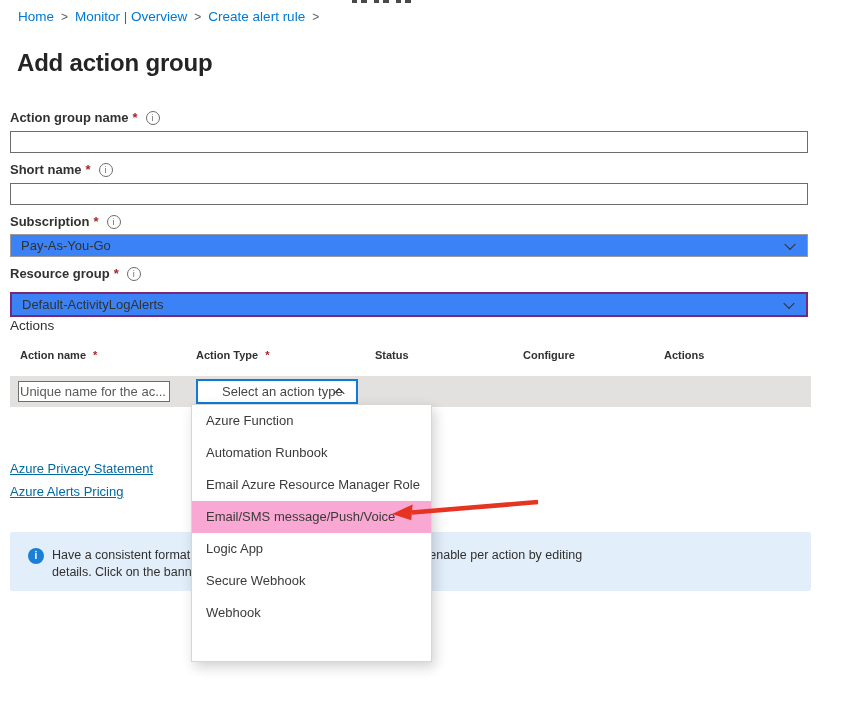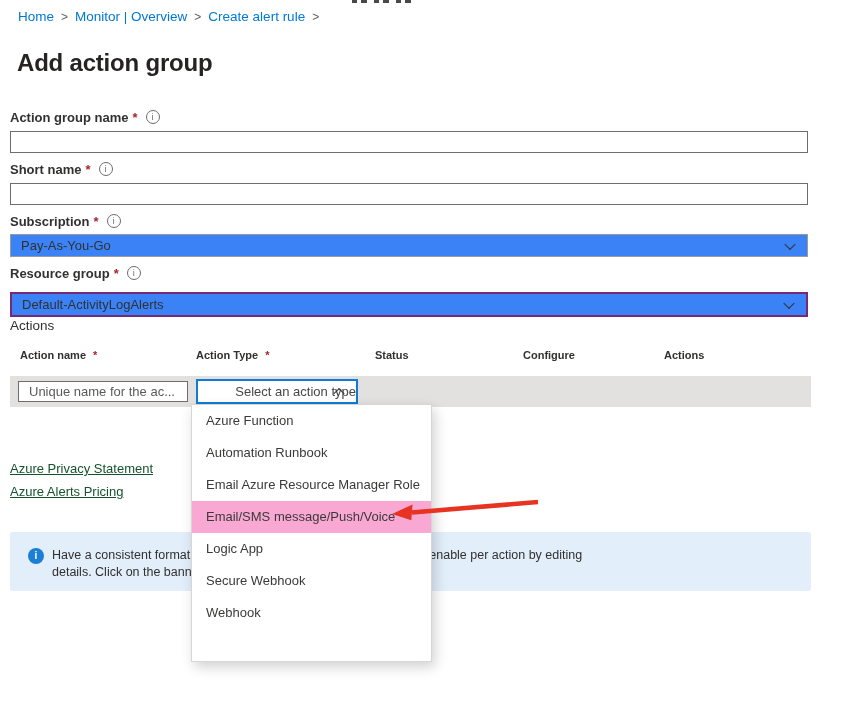--- a/index.html
+++ b/index.html
@@ -15,21 +15,21 @@
     background:repeating-linear-gradient(90deg,#1c1c1c 0 5px,transparent 5px 9px,#1c1c1c 9px 15px,transparent 15px 22px);
     opacity:.8;
   }
   
   .breadcrumb{position:absolute;left:18px;top:9px;font-size:13.5px;white-space:nowrap;}
   .breadcrumb a{color:#0078d4;text-decoration:none;cursor:pointer;}
   .crumb-sep{color:#605e5c;margin:0 7px;font-size:12px;}
   
   .page-title{position:absolute;left:17px;top:33px;font-size:24px;font-weight:600;color:#252423;letter-spacing:-0.2px;}
   
-  .field-label{position:absolute;left:10px;font-size:13px;font-weight:600;color:#323130;display:flex;}
+  .field-label{position:absolute;left:10px;font-size:13px;font-weight:600;color:#323130;display:flex;align-items:center;}
   .req{color:#a4262c;margin-left:4px;font-weight:600;}
   .info-icon{
     display:inline-block;margin-left:8px;width:12px;height:12px;border:1px solid #6e6c6a;border-radius:50%;
     font-size:9px;line-height:12px;text-align:center;color:#6e6c6a;font-weight:400;font-style:normal;
   }
   
   .text-input{
     position:absolute;left:10px;width:782px;height:20px;border:1px solid #6f6d6b;background:#fff;
     font-family:inherit;font-size:13px;padding:0 7px;outline:none;
   }
@@ -44,37 +44,37 @@
     border-right:1.6px solid #323130;border-bottom:1.6px solid #323130;
   }
   .chev.down{transform:translateY(-70%) rotate(45deg);}
   .chev.up{transform:translateY(-30%) rotate(-135deg);}
   
   .section-label{position:absolute;left:10px;top:318px;font-size:13.5px;color:#323130;}
   .th{position:absolute;top:349px;font-size:11px;font-weight:600;color:#323130;}
   .grid-row{position:absolute;left:10px;top:376px;width:801px;height:31px;background:#e3e1e0;}
   .row-name-input{
     position:absolute;left:18px;top:381px;width:148px;height:19px;border:1px solid #6f6d6b;background:#fff;
-    font-family:inherit;font-size:13px;padding:0 10px;outline:none;color:#323130;
+    font-family:inherit;font-size:13px;padding:0 1px;outline:none;color:#323130;
   }
   .row-name-input::placeholder{color:#5c5a58;opacity:1;}
   .row-type-select{
     position:absolute;left:196px;top:379px;width:158px;height:21px;border:2px solid #0f7bd4;background:#fff;
     font-size:13px;line-height:21px;color:#484644;cursor:pointer;
   }
-  .row-type-select .val{padding-left:24px;text-align:right;}
+  .row-type-select .val{padding-left:24px;}
   
   .dropdown-panel{
     position:absolute;left:191px;top:404px;width:239px;height:256px;background:#fff;
     border:1px solid #d8d6d4;box-shadow:3px 5px 12px rgba(0,0,0,.18);z-index:5;
   }
   .dd-option{height:32px;line-height:32px;padding-left:14px;font-size:13px;color:#3b3a39;cursor:pointer;white-space:nowrap;overflow:hidden;}
   .dd-option.highlight{background:#f9a8d4;}
   
-  .page-link{position:absolute;left:10px;font-size:13px;color:#14532d;text-decoration:underline;cursor:pointer;}
+  .page-link{position:absolute;left:10px;font-size:13px;color:#0369a1;text-decoration:underline;cursor:pointer;}
   
   .info-banner{
     position:absolute;left:10px;top:532px;width:801px;height:59px;background:#e3eefb;border-radius:2px;cursor:pointer;
   }
   .banner-info-icon{
     position:absolute;left:18px;top:16px;width:16px;height:16px;border-radius:50%;background:#1b7fd6;
     color:#fff;font-size:10px;font-weight:700;line-height:16px;text-align:center;
   }
   .banner-text{position:absolute;left:42px;top:15px;font-size:12.5px;line-height:16.5px;color:#31302e;}
   

